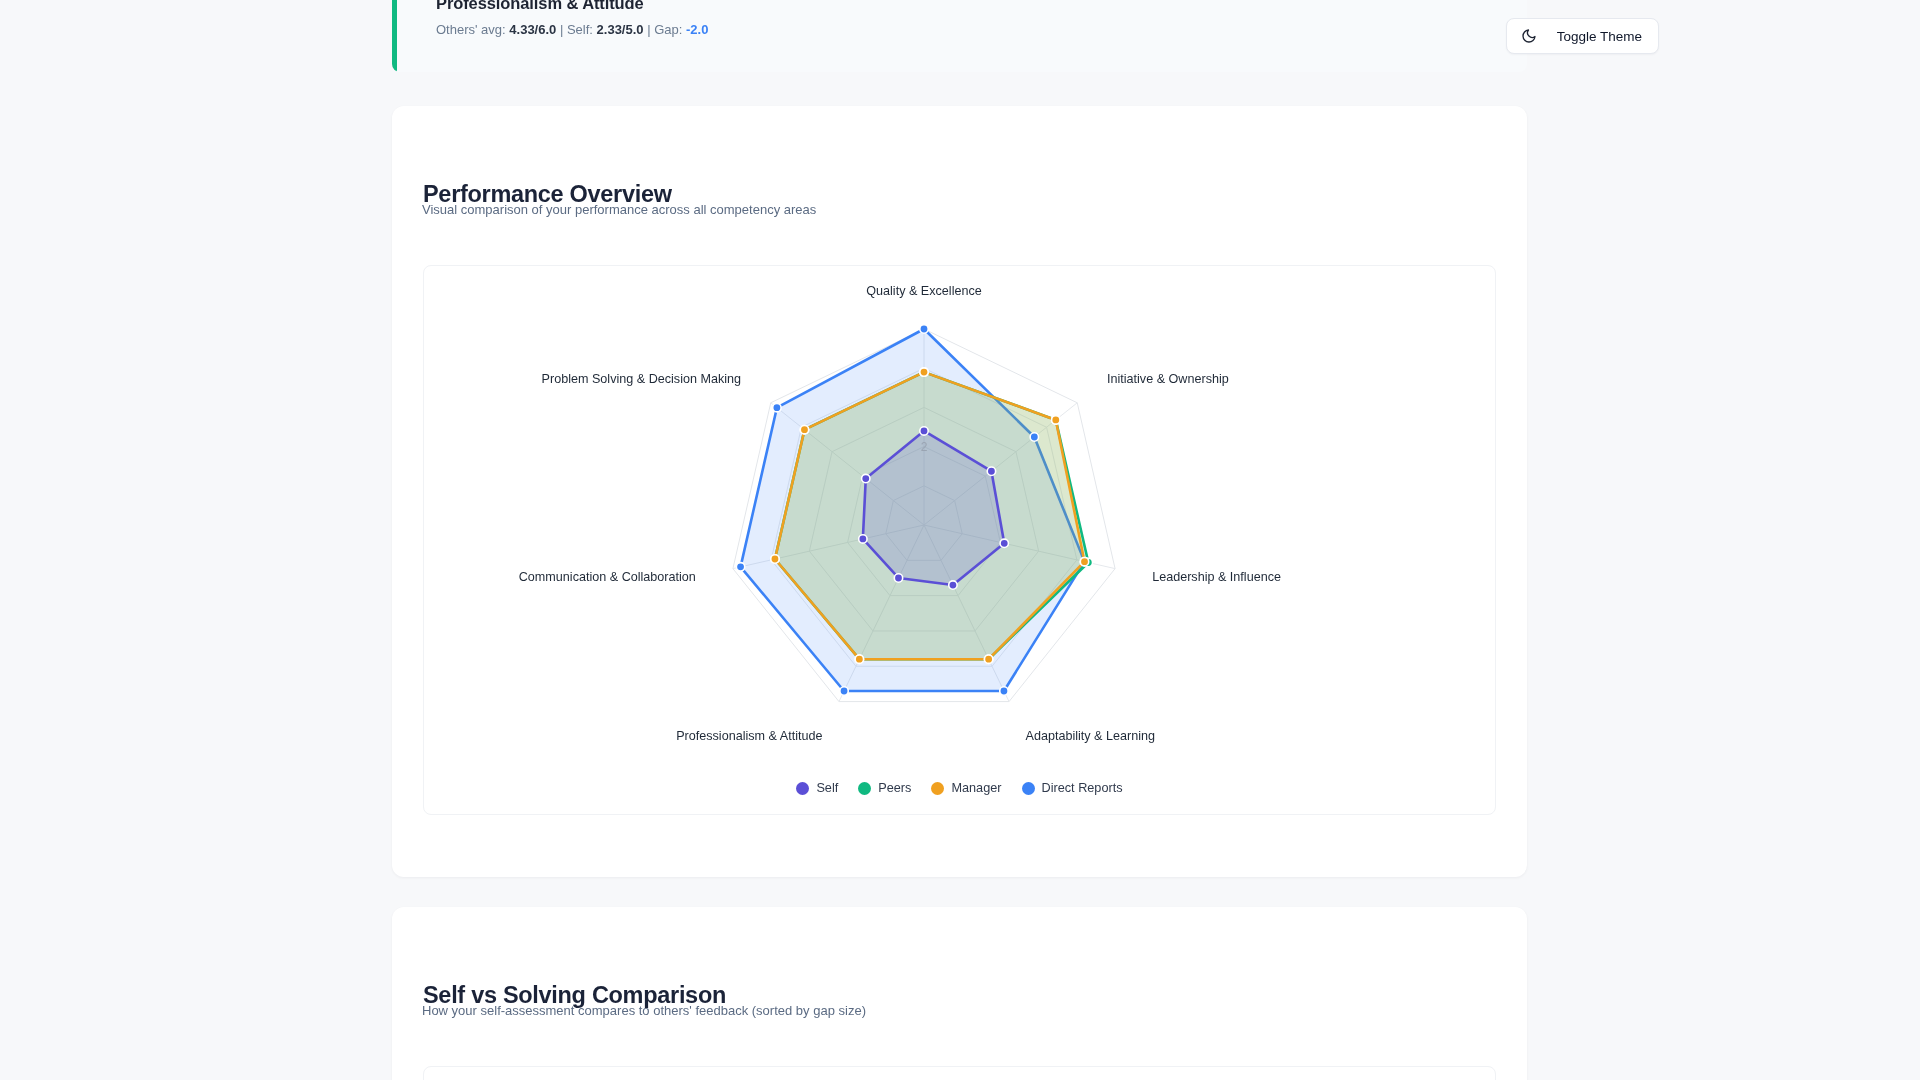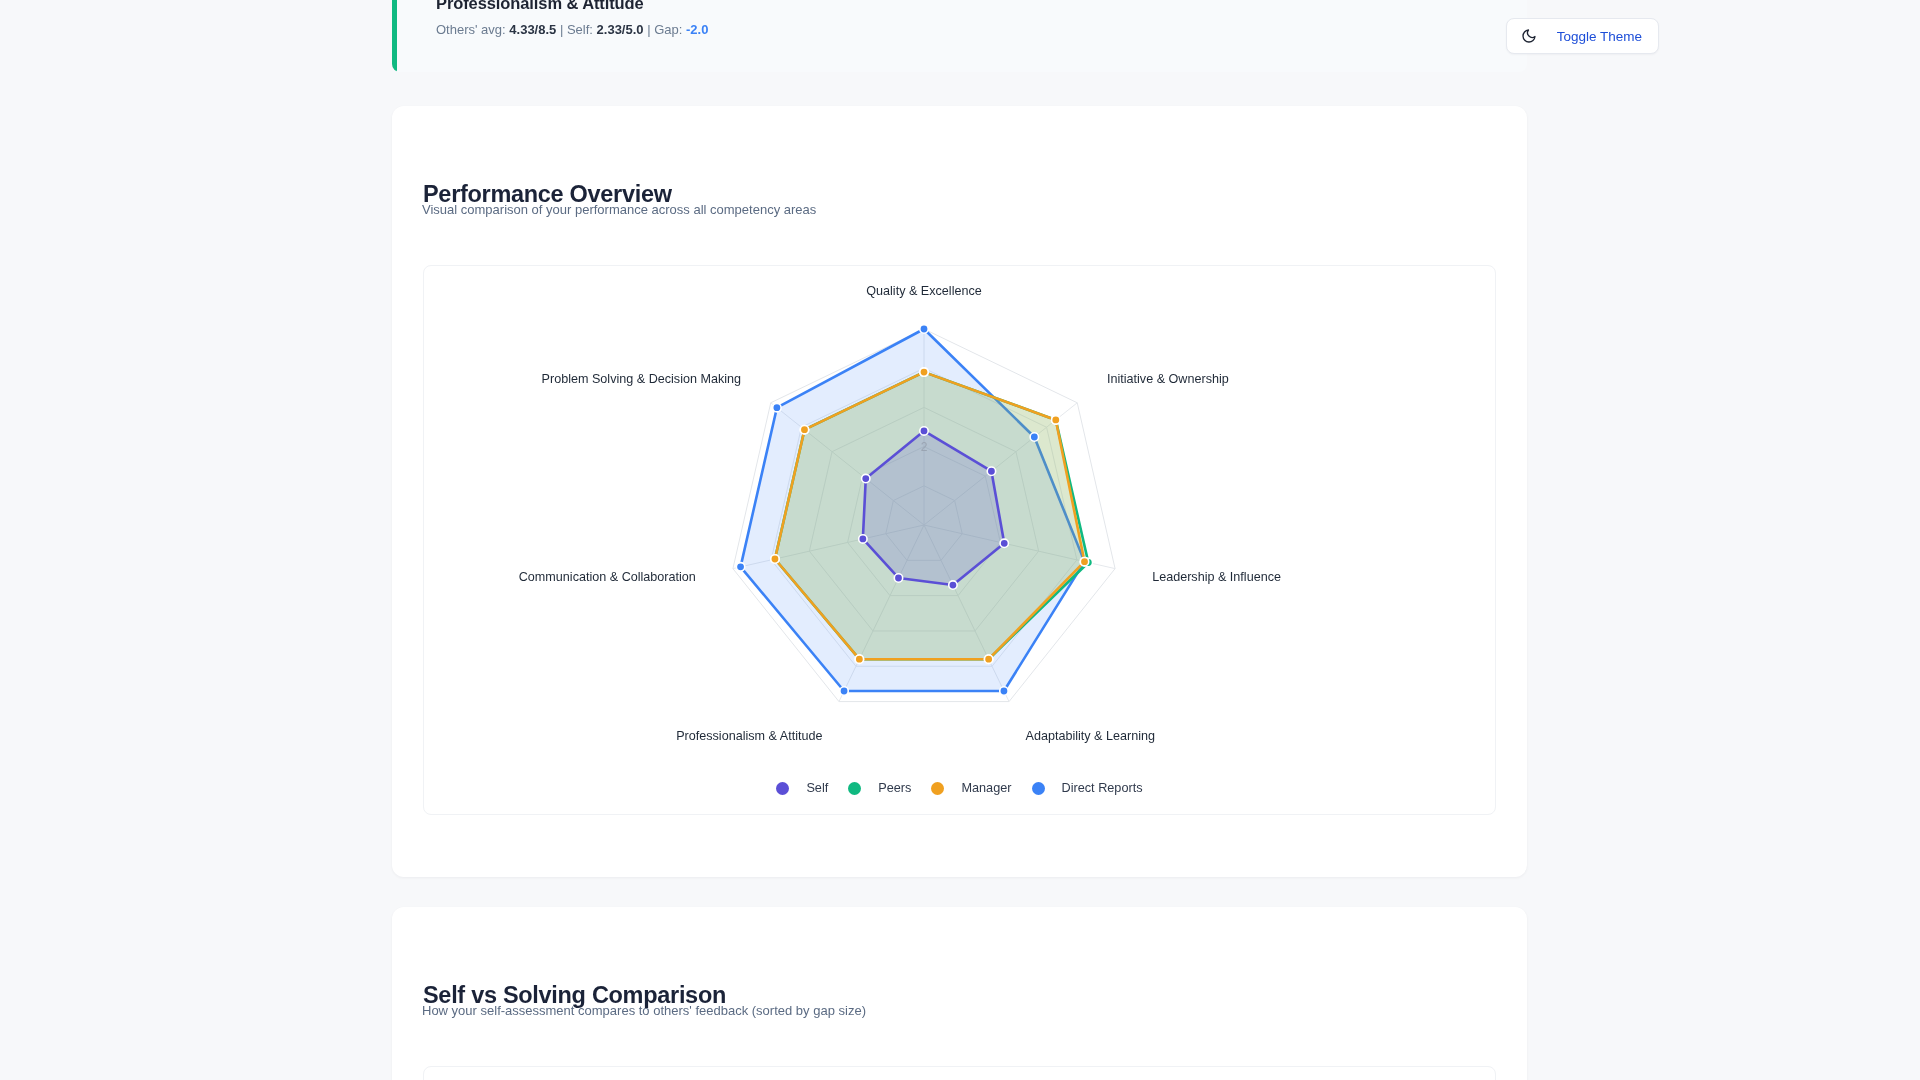--- a/index.html
+++ b/index.html
@@ -36,21 +36,21 @@
   .top-stats .gap { color: #3b82f6; font-weight: bold; }
 
   
   .theme-btn {
     position: absolute; right: 53px; top: 18px;
     display: flex; align-items: center; gap: 20px;
     padding: 9px 16px 9px 14px;
     background: #ffffff;
     border: 1px solid #e6e9ef;
     border-radius: 8px;
-    font-size: 13.5px; color: #1d4ed8;
+    font-size: 13.5px; color: #0f172a;
     cursor: pointer;
     box-shadow: 0 1px 2px rgba(16,24,40,.04);
   }
   .theme-btn .moon { display:block; width:16px; height:16px; }
 
   
   .card {
     position: absolute; left: 392px; width: 1135px;
     background: #ffffff;
     border-radius: 12px;
@@ -95,35 +95,35 @@
   .tick-label {
     font-family: "Liberation Sans", sans-serif;
     font-size: 12px; fill: #9aa4b2;
   }
 
   
   .legend {
     position: absolute; left: 0; bottom: 19px; width: 100%;
     display: flex; justify-content: center; align-items: center; gap: 20px;
   }
-  .legend-item { display: flex; align-items: center; gap: 17px; }
+  .legend-item { display: flex; align-items: center; gap: 7px; }
   .legend-dot { width: 13px; height: 13px; border-radius: 50%; display:block; }
   .legend-label { font-size: 12.7px; color: #303a4c; }
 </style>
 </head>
 <body>
 
 <div class="page">
 
   <div class="top-card">
     <div class="top-accent"></div>
     <div class="top-title">Professionalism &amp; Attitude</div>
     <div class="top-stats">
       <span>Others' avg:</span>
-      <b>4.33/8.5</b><span> | </span><span>Self:</span>
+      <b>4.33/6.0</b><span> | </span><span>Self:</span>
       <b>2.33/5.0</b><span> | </span><span>Gap:</span>
       <span class="gap">-2.0</span>
     </div>
   </div>
 
   <div class="theme-btn">
     <span class="moon">
       <svg width="16" height="16" viewBox="0 0 24 24" fill="none" stroke="#1e2433" stroke-width="2" stroke-linecap="round" stroke-linejoin="round">
         <path d="M21 12.79A9 9 0 1 1 11.21 3 7 7 0 0 0 21 12.79z"></path>
       </svg>

